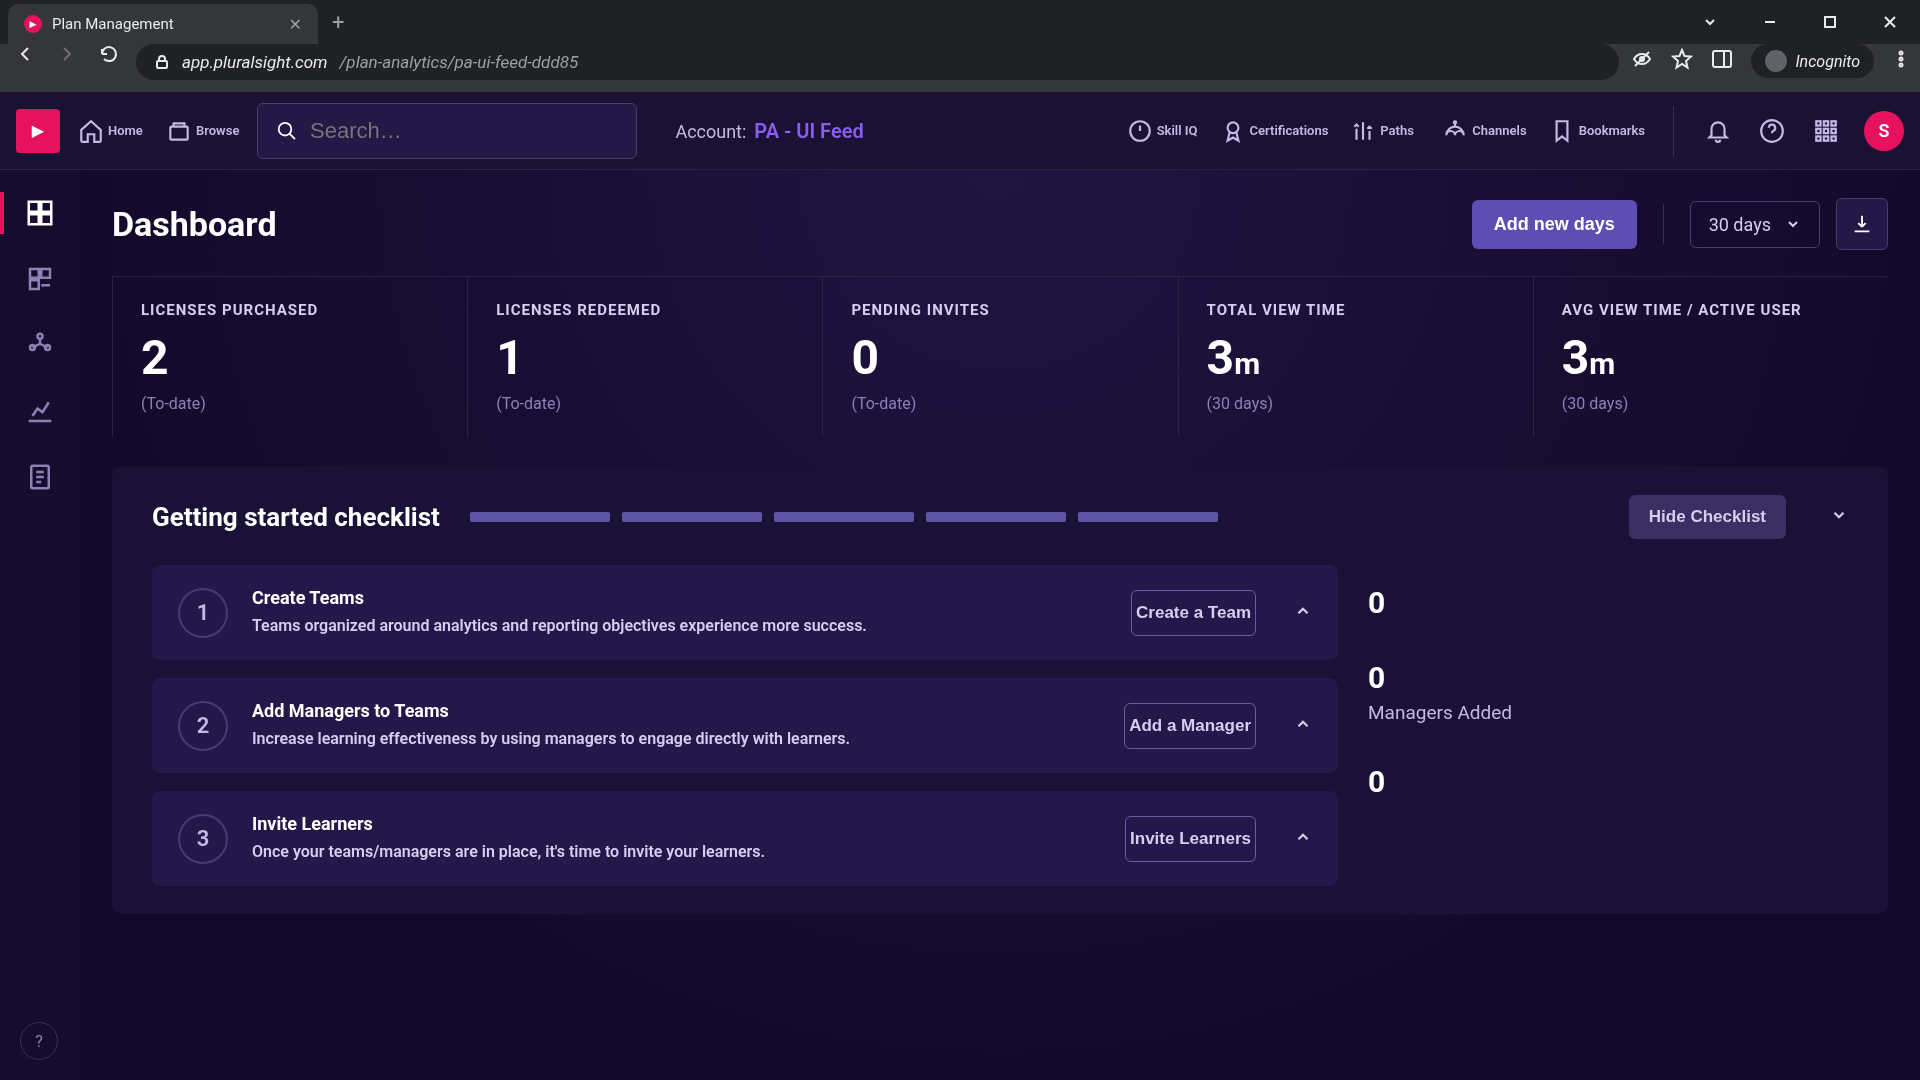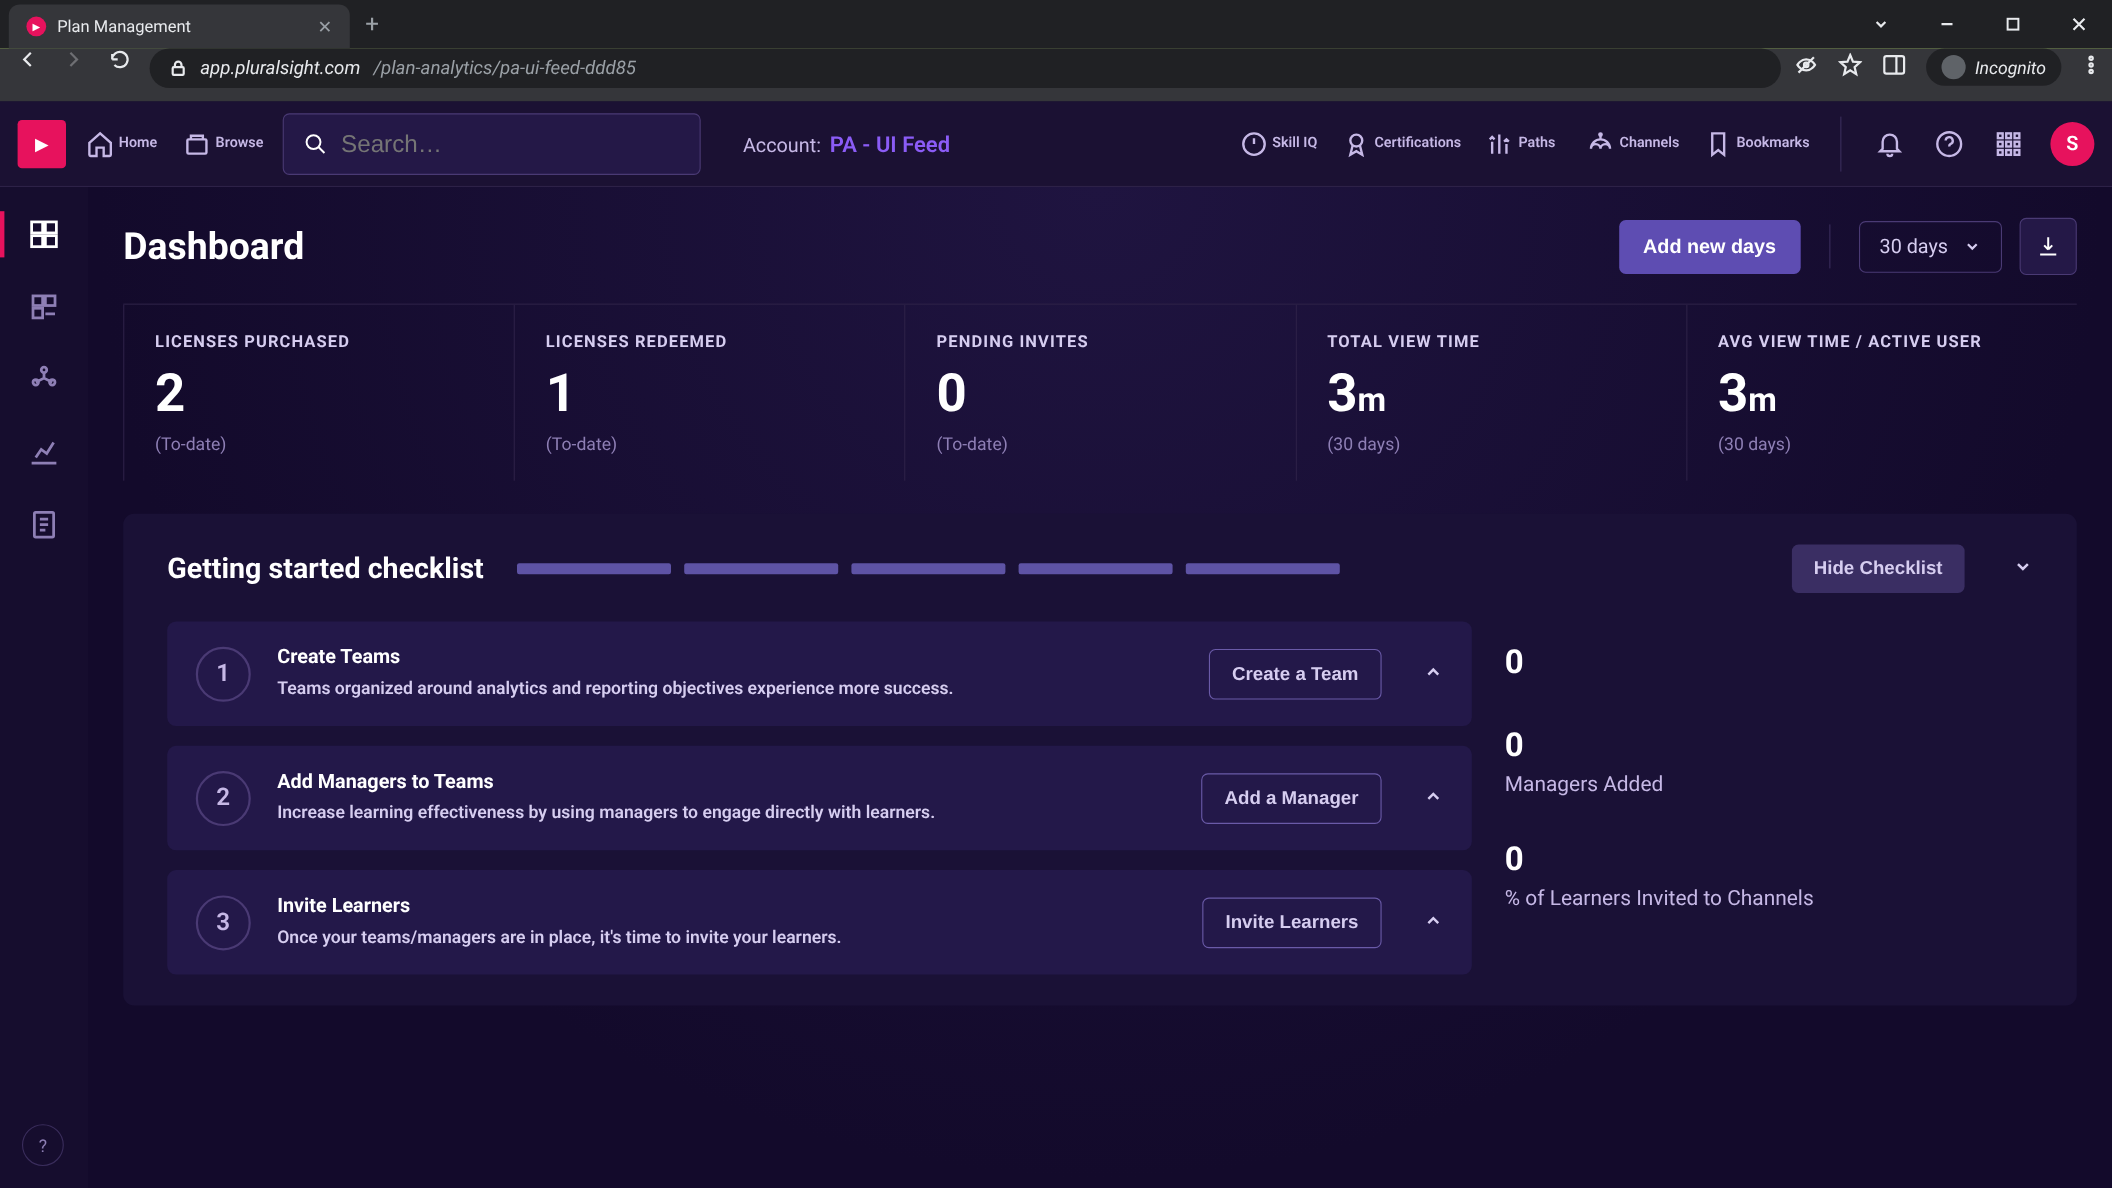--- a/index.html
+++ b/index.html
@@ -1,19 +1,19 @@
 <!DOCTYPE html>
 <html><head>
 <meta charset="utf-8">
 <style>
 * { margin: 0; padding: 0; box-sizing: border-box; }
 body { font-family: -apple-system, BlinkMacSystemFont, "Segoe UI", Roboto, sans-serif; background: #0d0620; color: #fff; width: 1920px; height: 1080px; overflow: hidden; }
 
 
-.browser-chrome { background: #bef264; }
+.browser-chrome { background: #b91c1c; }
 .tab-bar { display: flex; align-items: center; height: 44px; background: #202124; }
 .tab { display: flex; align-items: center; gap: 10px; background: #35363a; border-radius: 10px 10px 0 0; padding: 0 16px; height: 40px; margin-top: 4px; margin-left: 8px; width: 310px; }
 .tab-favicon { width: 18px; height: 18px; background: #e7125d; border-radius: 50%; flex-shrink: 0; display:flex; align-items:center; justify-content:center;}
 .tab-favicon::after{content:"▶"; font-size:9px; color:#fff;}
 .tab-title { font-size: 15px; color: #e8eaed; flex: 1; }
 .tab-close { color: #9aa0a6; font-size: 16px; cursor: pointer; }
 .new-tab { color: #9aa0a6; font-size: 22px; margin-left: 14px; cursor: pointer; }
 .win-controls { margin-left: auto; display: flex; gap: 0; }
 .win-btn { width: 60px; height: 40px; display: flex; align-items: center; justify-content: center; color: #e8eaed; cursor: pointer; }
 .addr-bar { display: flex; align-items: flex-start; height: 48px; background: #35363a; padding: 0 10px; gap: 12px; font-style: italic; }
@@ -77,21 +77,21 @@
 .hide-checklist { margin-left: auto; background: #3a2e63; border: none; border-radius: 6px; padding: 12px 20px; color: #d6cdf0; font-size: 17px; font-weight: 600; cursor: pointer; }
 .expand-all { color: #d6cdf0; cursor: pointer; margin-left: 14px; }
 
 .checklist-body { display: flex; gap: 30px; padding: 0 40px; }
 .checklist-items { flex: 1; display: flex; flex-direction: column; gap: 18px; }
 .check-item { background: #231849; border-radius: 8px; padding: 22px 26px; display: flex; align-items: center; gap: 24px; }
 .step-num { width: 50px; height: 50px; border-radius: 50%; border: 2px solid #4a3a74; display: flex; align-items: center; justify-content: center; font-size: 22px; font-weight: 600; color: #c6b8e6; flex-shrink: 0; }
 .check-text { flex: 1; }
 .check-title { font-size: 18px; font-weight: 700; margin-bottom: 6px; }
 .check-desc { font-size: 16px; color: #d6cdf0; line-height: 1.5; font-weight: 600;}
-.btn-outline { border: 1px solid #6a5aa8; background: transparent; color: #d6cdf0; border-radius: 6px; padding: 12px 20px; font-size: 17px; font-weight: 600; cursor: pointer; }
+.btn-outline { border: 1px solid #6a5aa8; background: transparent; color: #d6cdf0; border-radius: 6px; padding: 12px 4px; font-size: 17px; font-weight: 600; cursor: pointer; }
 .item-collapse { color: #d6cdf0; cursor: pointer; margin-left: 14px; }
 
 .checklist-stats { width: 480px; display: flex; flex-direction: column; gap: 40px; padding-top: 20px; }
 .cstat-value { font-size: 30px; font-weight: 700; }
 .cstat-label { font-size: 19px; color: #c6b8e6; margin-top: 6px; }
 
 svg { fill: none; stroke: currentColor; stroke-width: 2; }
 </style>
 </head>
 <body>
@@ -410,19 +410,18 @@
         <div class="checklist-stats">
           <div>
             <div class="cstat-value">0</div>
           </div>
           <div>
             <div class="cstat-value">0</div>
             <div class="cstat-label">Managers Added</div>
           </div>
           <div>
             <div class="cstat-value">0</div>
-            <div class="cstat-label">% of Learners Invited to Channels</div>
           </div>
         </div>
       </div>
     </div>
   </div>
 </div>
 
 </body></html>

